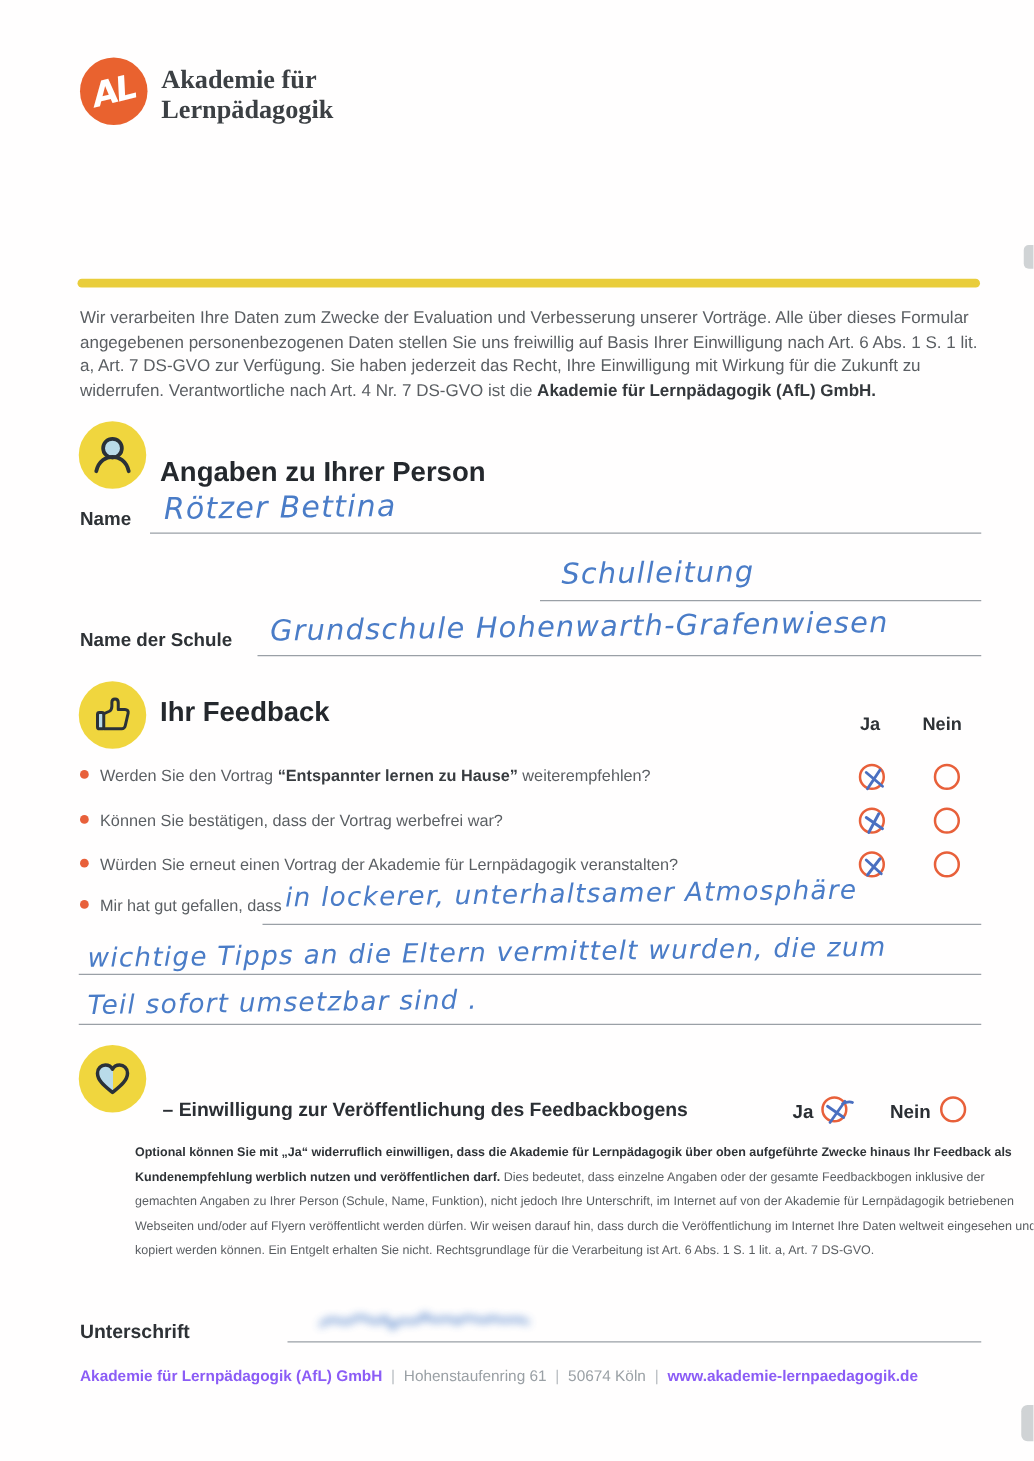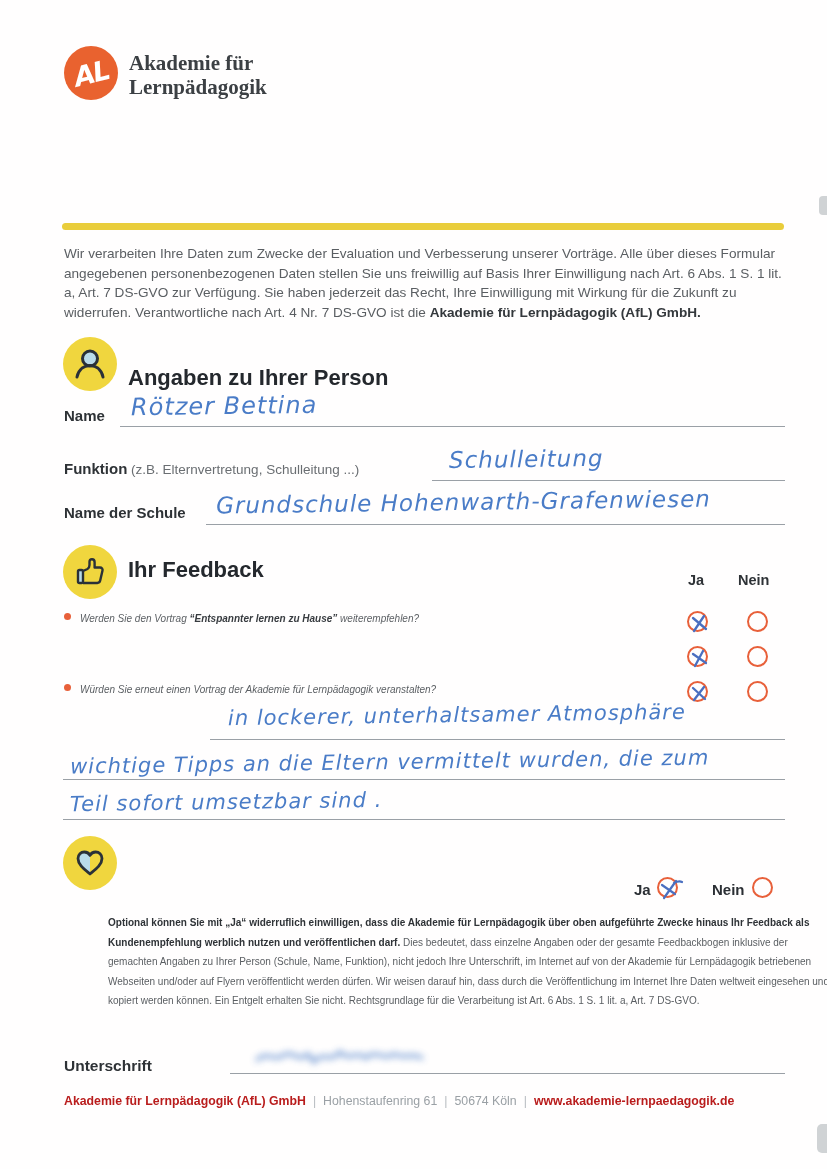--- a/index.html
+++ b/index.html
@@ -36,36 +36,36 @@
 
   
   .f-label{position:absolute;font-size:15px;font-weight:bold;color:#2e3236;}
   .f-hint{font-weight:normal;font-size:13.5px;color:#6a6e72;}
   .w-line{position:absolute;border-bottom:1.4px solid #9aa0a6;}
   .hw{position:absolute;font-family:"DejaVu Sans",cursive;font-style:italic;color:#4a7cc7;
       letter-spacing:1px;transform:rotate(-0.8deg);white-space:nowrap;}
 
   
   .jn-head{position:absolute;font-size:14.5px;font-weight:bold;color:#2e3236;}
-  .q-text{position:absolute;left:64px;width:600px;font-size:10px;color:#5b5f63;font-style:italic;}
+  .q-text{position:absolute;left:64px;width:600px;font-size:13px;color:#5b5f63;}
   .q-text b{color:#383c40;}
   .bullet{display:inline-block;width:7px;height:7px;border-radius:50%;background:#e8603a;
           margin-right:9px;vertical-align:2px;}
   .cb{position:absolute;width:21px;height:21px;border:2px solid #e8603a;border-radius:50%;
       box-sizing:border-box;}
   .cb svg{position:absolute;left:-4px;top:-4px;overflow:visible;}
 
   
   .consent-label{position:absolute;left:130px;top:880px;font-size:15.5px;font-weight:bold;color:#2b2f34;}
   .consent-word{position:absolute;font-size:15px;font-weight:bold;color:#2b2f34;}
 
   
   .sig-blur{position:absolute;left:252px;top:1042px;filter:blur(3.5px);opacity:.85;}
   .footer{position:absolute;left:64px;top:1094px;font-size:12.3px;color:#9aa0a5;}
-  .footer b{color:#b91c1c;text-align:right;}
+  .footer b{color:#8b5cf6;text-align:right;}
   .footer .sep{margin:0 7px;color:#b7bcc0;}
 
   .artifact{position:absolute;background:#d0d3d5;}
 </style>
 </head>
 <body>
 
 <div class="page">
 
   <div class="logo-circle">
@@ -85,21 +85,20 @@
       <circle cx="17" cy="11.5" r="7.5" fill="#b9dbe9" stroke="#2a3138" stroke-width="3"></circle>
       <path d="M4 30 C6 21.5, 12 18.5, 17 18.5 C22 18.5, 28 21.5, 30 30" fill="none" stroke="#2a3138" stroke-width="3" stroke-linecap="round"></path>
     </svg>
   </div>
   <div class="sec-title" style="left:128px;top:350px;margin-top:15px;">Angaben zu Ihrer Person</div>
 
   <div class="f-label" style="left:64px;top:407px;">Name</div>
   <div class="w-line" style="left:120px;top:407px;width:665px;height:19px;"></div>
   <div class="hw" style="left:131px;top:392px;font-size:24px;">Rötzer Bettina</div>
 
-  <div class="f-label" style="left:64px;top:460px;"><span>Funktion</span><span class="f-hint"> (z.B. Elternvertretung, Schulleitung ...)</span></div>
   <div class="w-line" style="left:432px;top:460px;width:353px;height:20px;"></div>
   <div class="hw" style="left:449px;top:446px;font-size:23px;">Schulleitung</div>
 
   <div class="f-label" style="left:64px;top:504px;">Name der Schule</div>
   <div class="w-line" style="left:206px;top:504px;width:579px;height:20px;"></div>
   <div class="hw" style="left:216px;top:489px;font-size:23px;">Grundschule Hohenwarth-Grafenwiesen</div>
 
   <div class="sec-icon" style="left:63px;top:545px;">
     <svg width="32" height="32" viewBox="0 0 32 32">
       <rect x="4" y="14" width="5" height="13" rx="1.5" fill="#b9dbe9" stroke="#2a3138" stroke-width="2.4"></rect>
@@ -112,54 +111,57 @@
   <div class="jn-head" style="left:738px;top:572px;">Nein</div>
 
   <div class="q-text" style="top:613px;"><span class="bullet"></span><span>Werden Sie den Vortrag </span><b>“Entspannter lernen zu Hause”</b><span> weiterempfehlen?</span></div>
   <div class="cb" style="left:687px;top:611px;">
     <svg width="29" height="29" viewBox="0 0 29 29">
         <path d="M8 9 L21 20 M19 7 L9 22" stroke="#4a6fc0" stroke-width="2.3" stroke-linecap="round" fill="none"></path>
       </svg>
   </div>
   <div class="cb" style="left:747px;top:611px;"></div>
 
+  <div class="q-text" style="top:649px;"><span class="bullet"></span><span>Können Sie bestätigen, dass der Vortrag werbefrei war?</span><b></b><span></span></div>
   <div class="cb" style="left:687px;top:646px;">
     <svg width="29" height="29" viewBox="0 0 29 29">
         <path d="M8 10 L21 19 M18 7 L10 22" stroke="#4a6fc0" stroke-width="2.3" stroke-linecap="round" fill="none"></path>
       </svg>
   </div>
   <div class="cb" style="left:747px;top:646px;"></div>
 
   <div class="q-text" style="top:684px;"><span class="bullet"></span><span>Würden Sie erneut einen Vortrag der Akademie für Lernpädagogik veranstalten?</span><b></b><span></span></div>
   <div class="cb" style="left:687px;top:681px;">
     <svg width="29" height="29" viewBox="0 0 29 29">
         <path d="M8 9 L20 20 M19 8 L9 21" stroke="#4a6fc0" stroke-width="2.3" stroke-linecap="round" fill="none"></path>
       </svg>
   </div>
   <div class="cb" style="left:747px;top:681px;"></div>
 
+  <div class="q-text" style="top:717px;"><span class="bullet"></span><span>Mir hat gut gefallen, dass</span></div>
   <div class="hw" style="left:228px;top:703px;font-size:21px;">in lockerer, unterhaltsamer Atmosphäre</div>
   <div class="w-line" style="left:210px;top:720px;width:575px;height:19px;"></div>
   <div class="hw" style="left:70px;top:750px;font-size:21px;">wichtige Tipps an die Eltern vermittelt wurden, die zum</div>
   <div class="w-line" style="left:63px;top:760px;width:722px;height:19px;"></div>
   <div class="hw" style="left:70px;top:790px;font-size:21px;">Teil sofort umsetzbar sind .</div>
   <div class="w-line" style="left:63px;top:800px;width:722px;height:19px;"></div>
 
   <div class="sec-icon" style="left:63px;top:836px;">
     <svg width="32" height="32" viewBox="0 0 32 32">
       <defs>
         <linearGradient id="halfheart" x1="0" y1="0" x2="1" y2="0">
           <stop offset="0.5" stop-color="#b9dbe9"></stop>
             <stop offset="0.5" stop-color="#f0d63e"></stop>
         </linearGradient>
       </defs>
       <path d="M16 27 C10 22 4 17.5 4 11.5 C4 7.5 7 5 10.3 5 C12.8 5 15 6.4 16 8.4 C17 6.4 19.2 5 21.7 5 C25 5 28 7.5 28 11.5 C28 17.5 22 22 16 27 Z" fill="url(#halfheart)" stroke="#2a3138" stroke-width="2.8" stroke-linejoin="round"></path>
     </svg>
   </div>
 
+  <div class="consent-label">– Einwilligung zur Veröffentlichung des Feedbackbogens</div>
   <div class="consent-word" style="left:634px;top:881px;">Ja</div>
   <div class="cb" style="left:657px;top:877px;">
     <svg width="29" height="29" viewBox="0 0 29 29">
         <path d="M7 10 L20 19 M21 6 L9 23 M19 8 C22 6.5 25 6 27 7" stroke="#4a6fc0" stroke-width="2.2" stroke-linecap="round" fill="none"></path>
       </svg>
   </div>
   <div class="consent-word" style="left:712px;top:881px;">Nein</div>
   <div class="cb" style="left:752px;top:877px;"></div>
 
   <div class="legal"><b>Optional können Sie mit „Ja“ widerruflich einwilligen, dass die Akademie für Lernpädagogik über oben aufgeführte Zwecke hinaus Ihr Feedback als Kundenempfehlung werblich nutzen und veröffentlichen darf.</b><span> Dies bedeutet, dass einzelne Angaben oder der gesamte Feedbackbogen inklusive der gemachten Angaben zu Ihrer Person (Schule, Name, Funktion), nicht jedoch Ihre Unterschrift, im Internet auf von der Akademie für Lernpädagogik betriebenen Webseiten und/oder auf Flyern veröffentlicht werden dürfen. Wir weisen darauf hin, dass durch die Veröffentlichung im Internet Ihre Daten weltweit eingesehen und kopiert werden können. Ein Entgelt erhalten Sie nicht. Rechtsgrundlage für die Verarbeitung ist Art. 6 Abs. 1 S. 1 lit. a, Art. 7 DS-GVO.</span></div>

